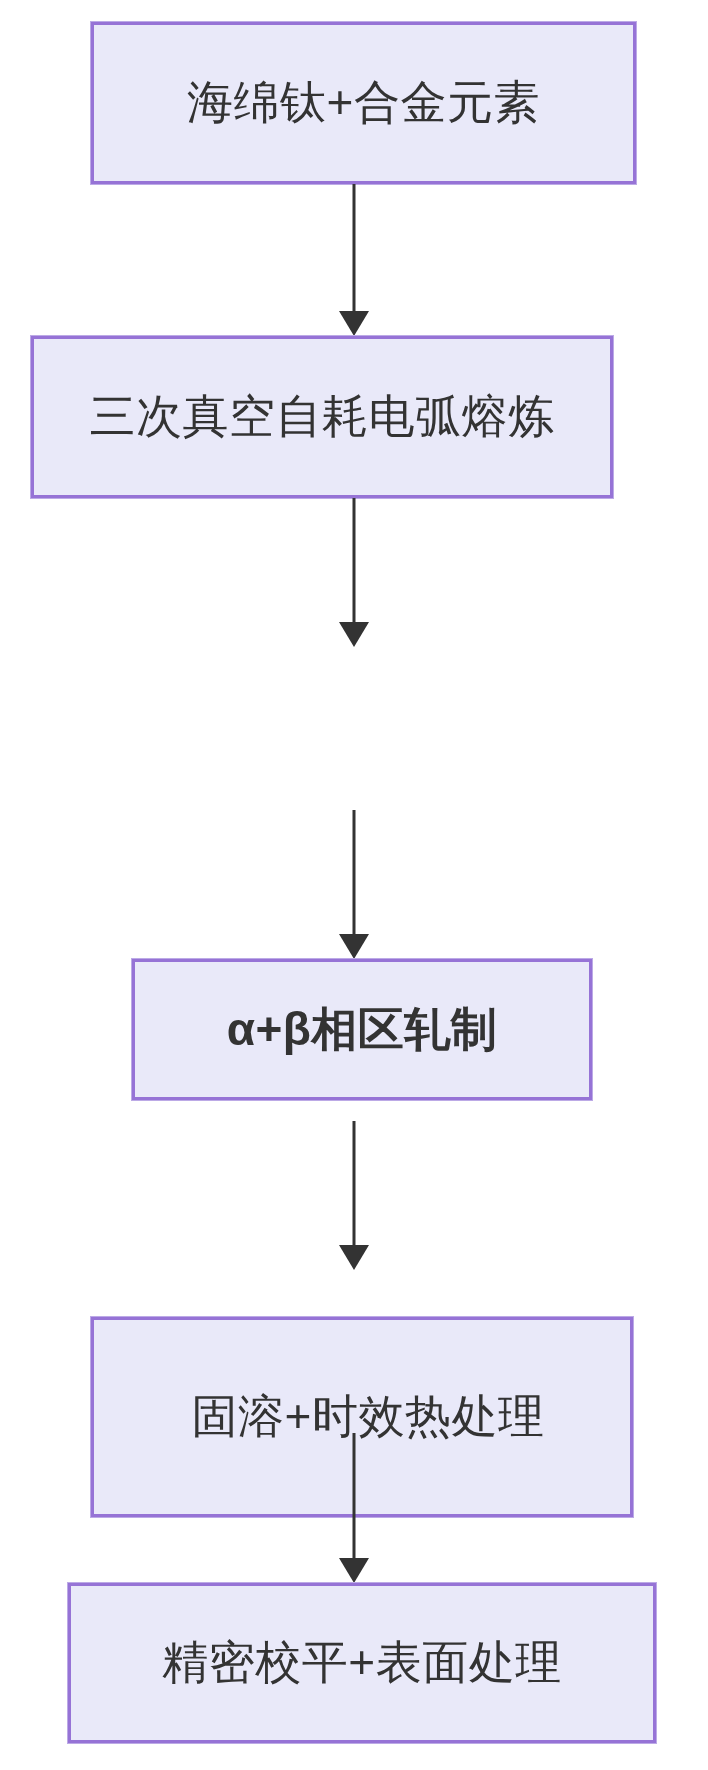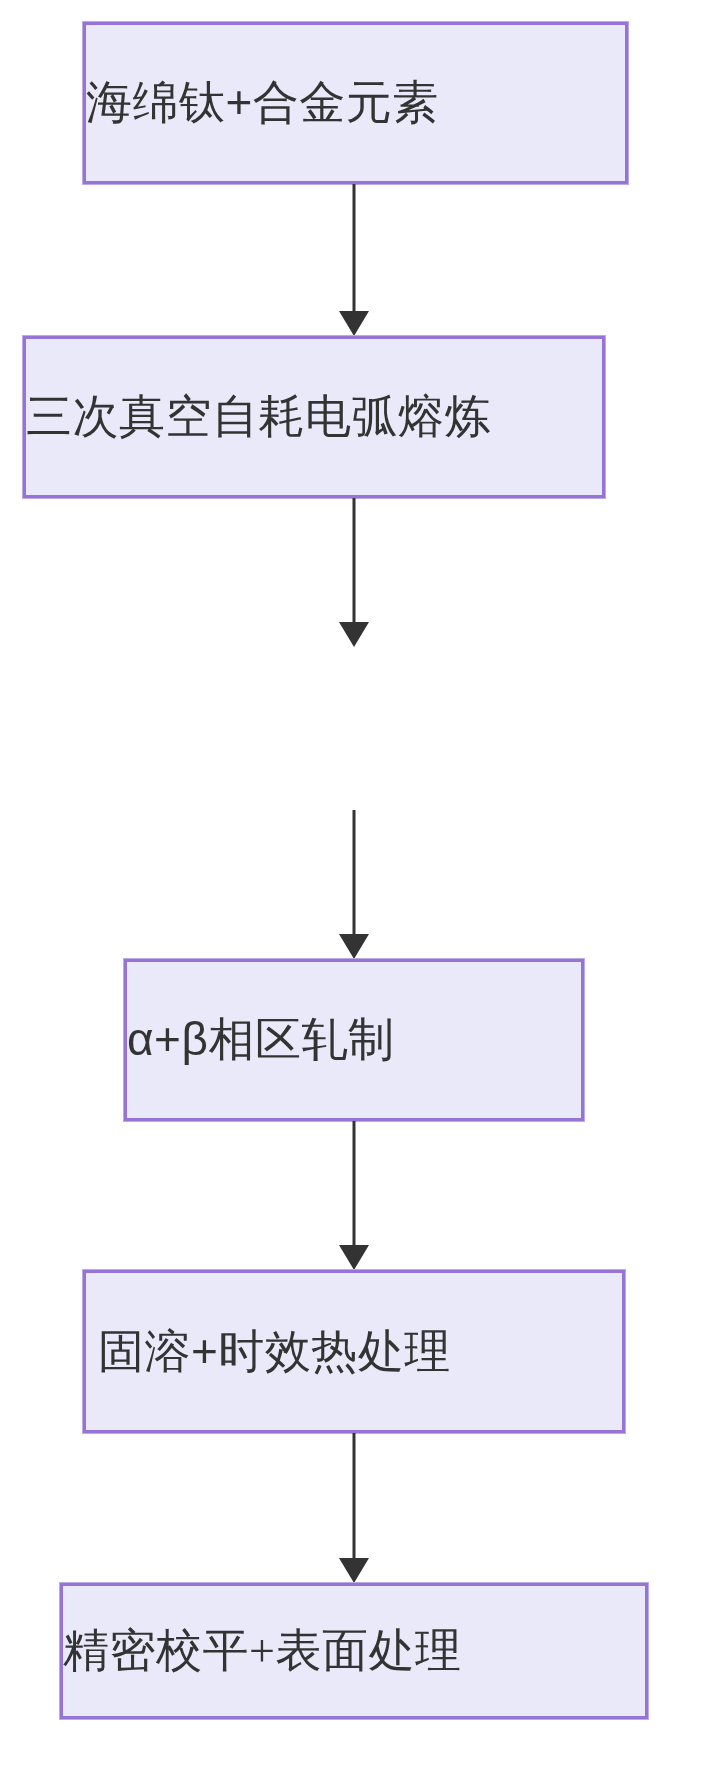--- a/index.html
+++ b/index.html
@@ -24,36 +24,37 @@
     inset: 0;
   }
   .node {
     position: absolute;
     box-sizing: border-box;
     background: var(--node-fill);
     border: 3px solid var(--node-border);
     box-shadow: 0 0 0 1px var(--node-border-light);
     display: flex;
     align-items: center;
-    justify-content: flex-start;
+    justify-content: center;
     text-align: center;
+    margin-left: 8px;
   }
   .node-label {
     font-size: 46px;
     line-height: 1.2;
     color: var(--text);
     letter-spacing: 0.5px;
     white-space: nowrap;
   }
   #node-1 { left: 83px;  top: 22px;   width: 545px; height: 162px; }
   #node-2 { left: 23px;  top: 336px;  width: 582px; height: 162px; }
   #node-3 { left: 104px; top: 647px;  width: 500px; height: 163px; }
-  #node-4 { left: 124px; top: 959px;  width: 460px; height: 162px; }
-  #node-5 { left: 83px;  top: 1270px; width: 542px; height: 163px; padding-left: 12px; }
-  #node-6 { left: 60px;  top: 1583px; width: 588px; height: 136px; font-family: Liberation Serif, serif; }
+  #node-4 { left: 124px; top: 959px;  width: 460px; height: 141px; font-weight: bold; }
+  #node-5 { left: 83px;  top: 1317px; width: 542px; height: 200px; padding-left: 12px; }
+  #node-6 { left: 60px;  top: 1583px; width: 588px; height: 160px; }
 
   .edge {
     position: absolute;
     left: 339px;
     width: 30px;
   }
   #edge-1 { top: 184px;  height: 152px; }
   #edge-2 { top: 498px;  height: 149px; }
   #edge-3 { top: 810px;  height: 149px; }
   #edge-4 { top: 1121px; height: 149px; }

